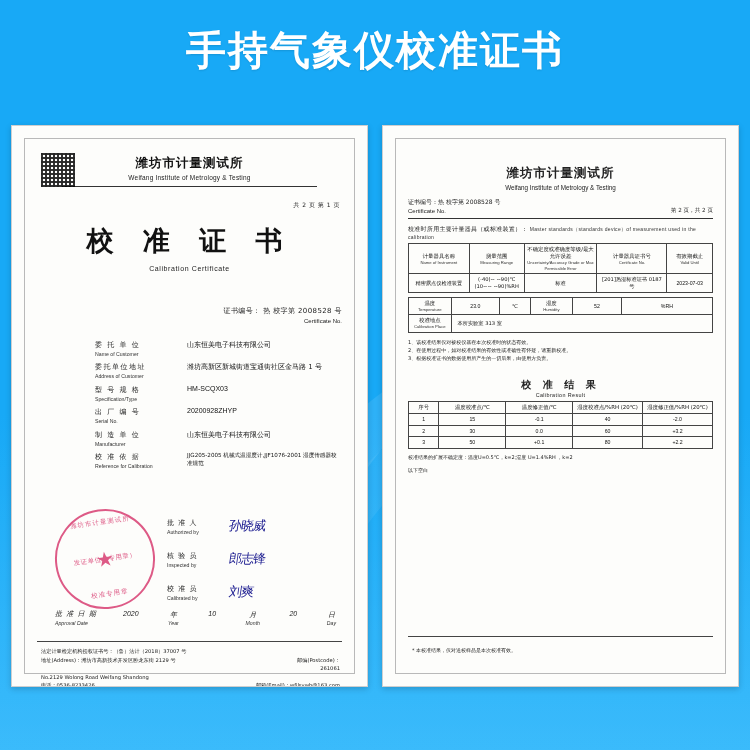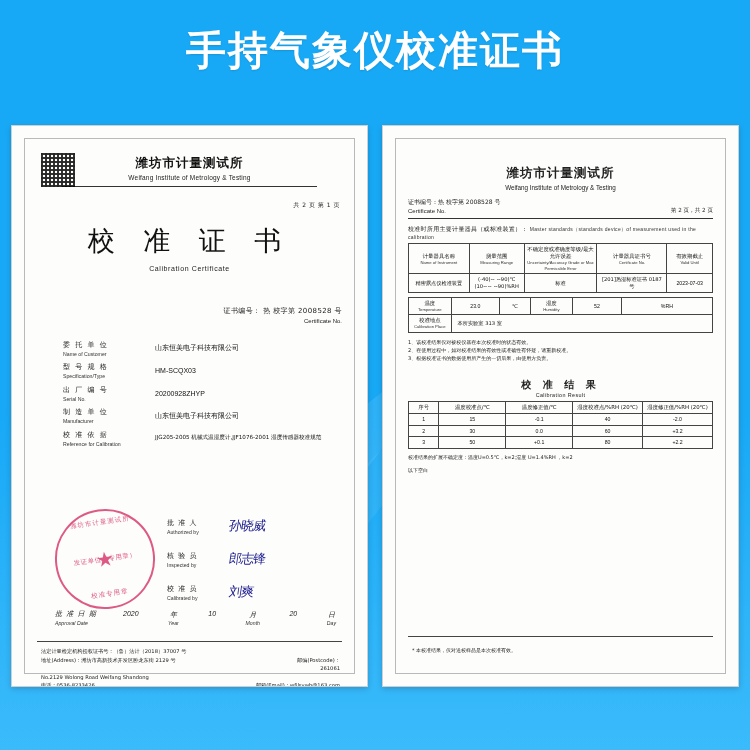--- a/index.html
+++ b/index.html
@@ -81,32 +81,32 @@
   .org .cn-name{font-size:12.5px;font-weight:700;letter-spacing:1px;color:#111;}
   .org .en-name{font-size:6.5px;color:#222;margin-top:2px;letter-spacing:.2px;}
   .org .rule{
     margin:5px auto 0;width:255px;height:1px;background:#333;
   }
   .pageno{
     position:absolute;right:14px;top:62px;font-size:6px;color:#222;letter-spacing:.5px;
   }
   .title-block{text-align:center;margin-top:36px;}
   .title-block .t-cn{
-    font-size:27px;font-weight:400;letter-spacing:10px;color:#111;
+    font-size:27px;font-weight:700;letter-spacing:10px;color:#111;
   }
   .title-block .t-en{font-size:7px;color:#222;margin-top:6px;letter-spacing:.6px;}
 
   .certno{
     margin-top:34px;text-align:right;font-size:7px;line-height:1.5;
   }
   .certno .l1{letter-spacing:.4px;}
   .certno .l2{font-size:6px;}
 
   .fields{margin-top:14px;padding-left:26px;font-size:7px;}
-  .frow{display:flex;align-items:center;margin-bottom:5.5px;}
+  .frow{display:flex;align-items:flex-start;margin-bottom:5.5px;margin-left:32px;}
   .flabel{width:86px;flex:none;}
   .flabel .lcn{letter-spacing:1.5px;display:block;}
   .flabel .len{font-size:5.2px;color:#333;display:block;margin-top:1px;}
   .fval{flex:1;padding-left:6px;font-size:7px;color:#111;}
   .fval.small{font-size:5.6px;}
 
   
   .stamp{
     position:absolute;left:30px;top:370px;
     width:96px;height:96px;border-radius:50%;
@@ -251,20 +251,27 @@
         <div class="l2">Certificate No.</div>
       </div>
 
       <div class="fields">
         <div class="frow">
           <div class="flabel">
               <span class="cn lcn">委 托 单 位</span>
               <span class="len">Name of Customer</span>
             </div>
           <div class="fval cn">山东恒美电子科技有限公司</div>
+        </div>
+        <div class="frow">
+          <div class="flabel">
+              <span class="cn lcn">委托单位地址</span>
+              <span class="len">Address of Customer</span>
+            </div>
+          <div class="fval cn">潍坊高新区新城街道宝通街社区金马路 1 号</div>
         </div>
         <div class="frow">
           <div class="flabel">
               <span class="cn lcn">型 号 规 格</span>
               <span class="len">Specification/Type</span>
             </div>
           <div class="fval">HM-SCQX03</div>
         </div>
         <div class="frow">
           <div class="flabel">

